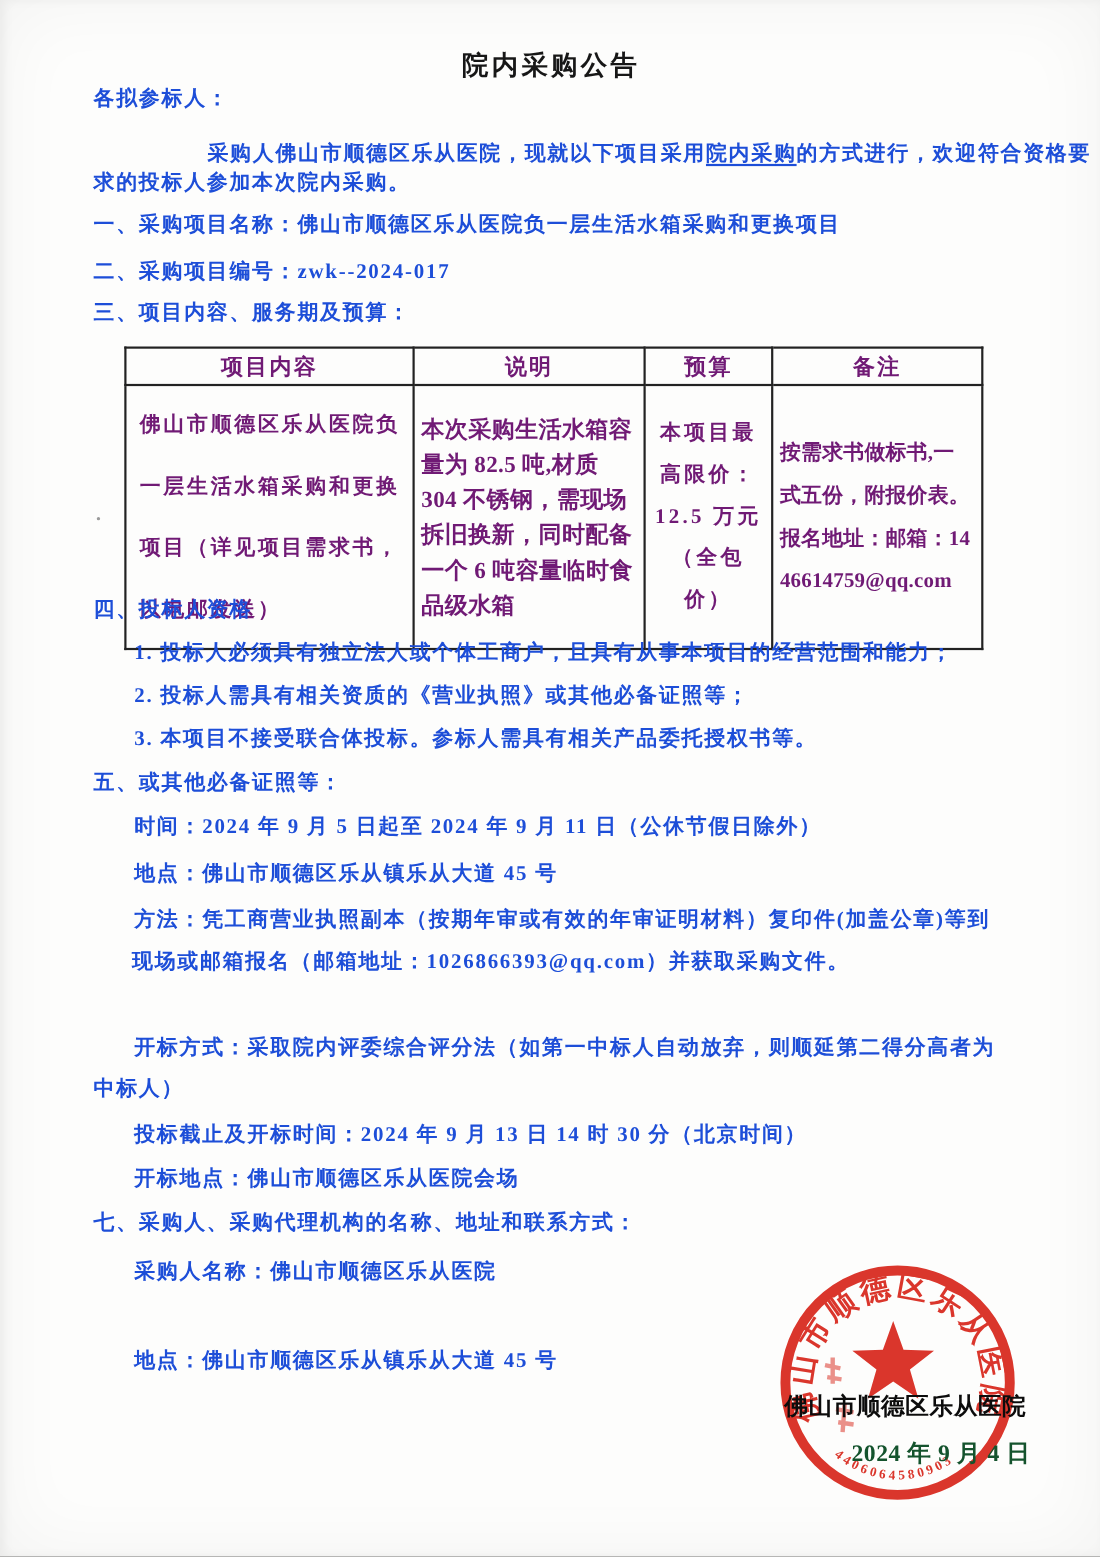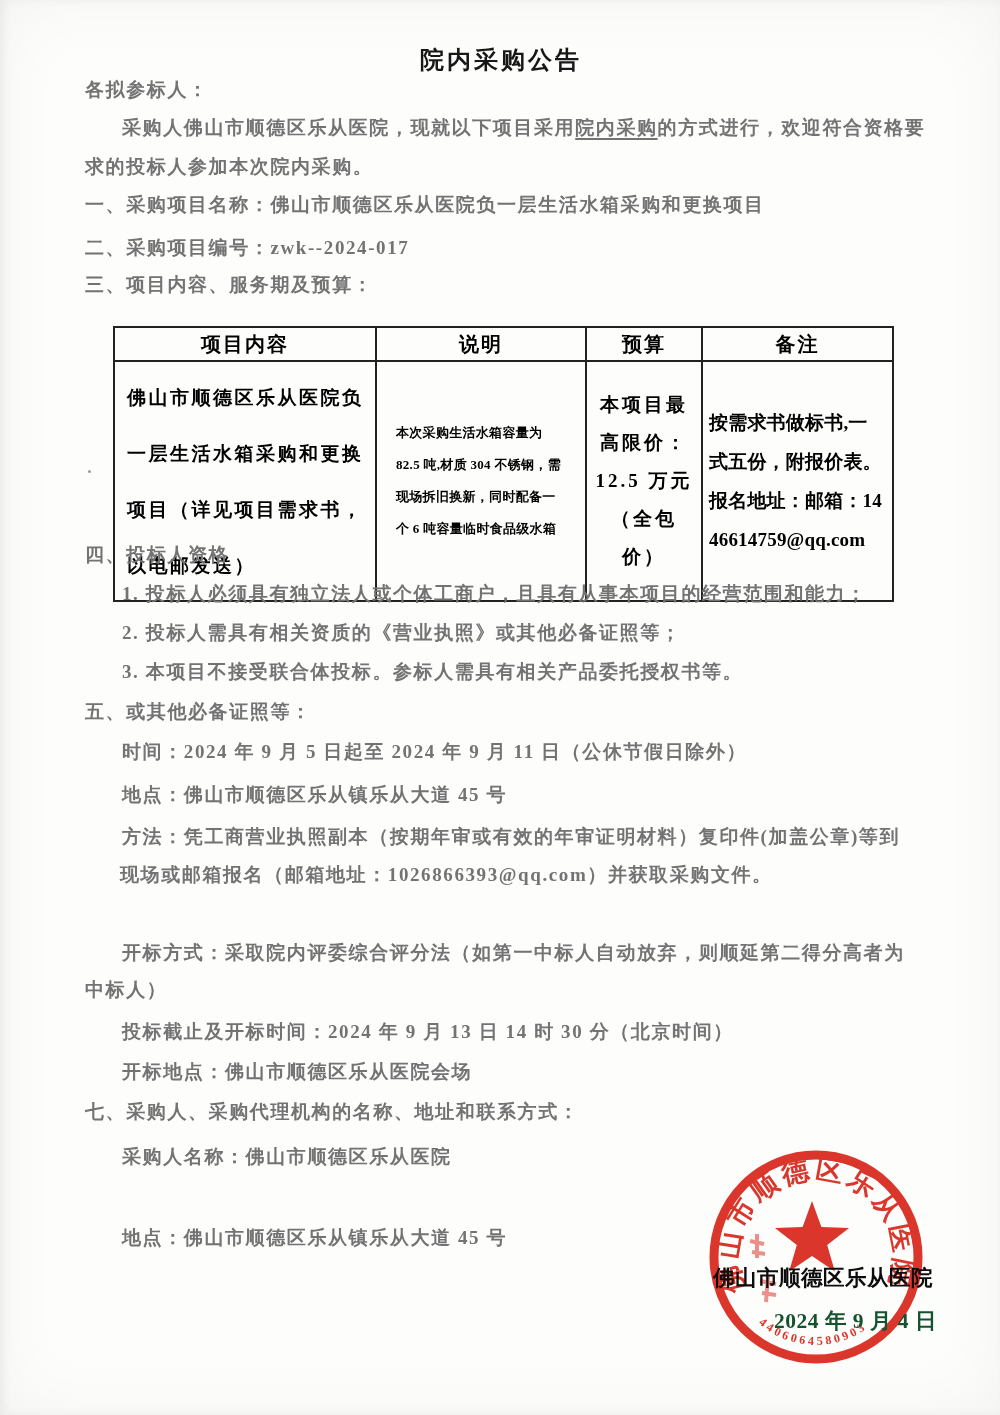--- a/index.html
+++ b/index.html
@@ -10,43 +10,43 @@
     background:#fdfdfc;
     overflow:hidden;
     box-shadow: inset 0 0 70px rgba(0,0,0,0.045), inset 4px 0 10px rgba(0,0,0,0.05);
     font-family:"Liberation Serif","DejaVu Serif",serif;
     color:#171717;
     text-decoration:underline;
   }
   .ln {
     position:absolute; left:85px; width:870px;
     font-size:19px; line-height:39px; font-weight:700;
-    letter-spacing:1.6px; white-space:nowrap; color:#737373;
+    letter-spacing:1.6px; white-space:nowrap; color:#1d4ed8;
   }
   .ind { left:122px; }
   .title {
     position:absolute; left:85px; top:40px; width:832px;
     text-align:center; font-size:24px; font-weight:700; letter-spacing:3px;
     line-height:40px; white-space:nowrap;
   }
   .uline { text-decoration:underline; text-underline-offset:4px; text-decoration-thickness:1.5px; }
 
   
   table.ptable {
     position:absolute; left:113px; top:315px;
     border-collapse:collapse; table-layout:fixed; width:779px;
-    font-weight:700; color:#000000;margin-top:11px;
+    font-weight:700; color:#701a75;
   }
   table.ptable th, table.ptable td { border:2px solid #222; }
   table.ptable th {
     height:28px; font-size:20px; letter-spacing:2px; font-weight:700;
     text-align:center; vertical-align:middle; padding:2px 0;
   }
   td.c1 { padding:8px 8px 6px 12px; font-size:19px; line-height:56px; letter-spacing:2.5px; vertical-align:top; }
-  td.c2 { padding:4px 19px; font-size:13px; line-height:32px; letter-spacing:0.3px; vertical-align:middle; }
+  td.c2 { padding:4px 6px; font-size:21px; line-height:32px; letter-spacing:0.3px; vertical-align:middle; }
   td.c3 { padding:4px 5px; font-size:19px; line-height:38px; letter-spacing:3px; text-align:center; vertical-align:middle; }
   td.c4 { padding:4px 6px; font-size:19px; line-height:39px; letter-spacing:0.2px; vertical-align:middle; word-break:break-all; }
 
   
   .seal { position:absolute; left:702px; top:1146px; width:228px; height:228px; opacity:0.93; }
   .sig-org {
     position:absolute; left:713px; top:1263px;
     font-size:21.5px; font-weight:700; letter-spacing:0.5px; white-space:nowrap; color:#0c0c0c;
   }
   .sig-date {
@@ -57,21 +57,21 @@
 </style>
 </head>
 <body>
 
 <div class="page">
 
   <div class="title">院内采购公告</div>
 
   <div class="ln" style="top:70px;">各拟参标人：</div>
 
-  <div class="ln ind" style="top:108px;"><span>采购人佛山市顺德区乐从医院，现就以下项目采用</span><span class="uline">院内采购</span><span>的方式进行，欢迎符合资格要</span></div>
+  <div class="ln ind" style="top:120px;text-align:right;"><span>采购人佛山市顺德区乐从医院，现就以下项目采用</span><span class="uline">院内采购</span><span>的方式进行，欢迎符合资格要</span></div>
   <div class="ln" style="top:147px;">求的投标人参加本次院内采购。</div>
 
   <div class="ln" style="top:185px;">一、采购项目名称：佛山市顺德区乐从医院负一层生活水箱采购和更换项目</div>
   <div class="ln" style="top:228px;">二、采购项目编号：zwk--2024-017</div>
   <div class="ln" style="top:265px;">三、项目内容、服务期及预算：</div>
 
   <table class="ptable">
     <colgroup>
       <col style="width:262px">
         <col style="width:210px">

